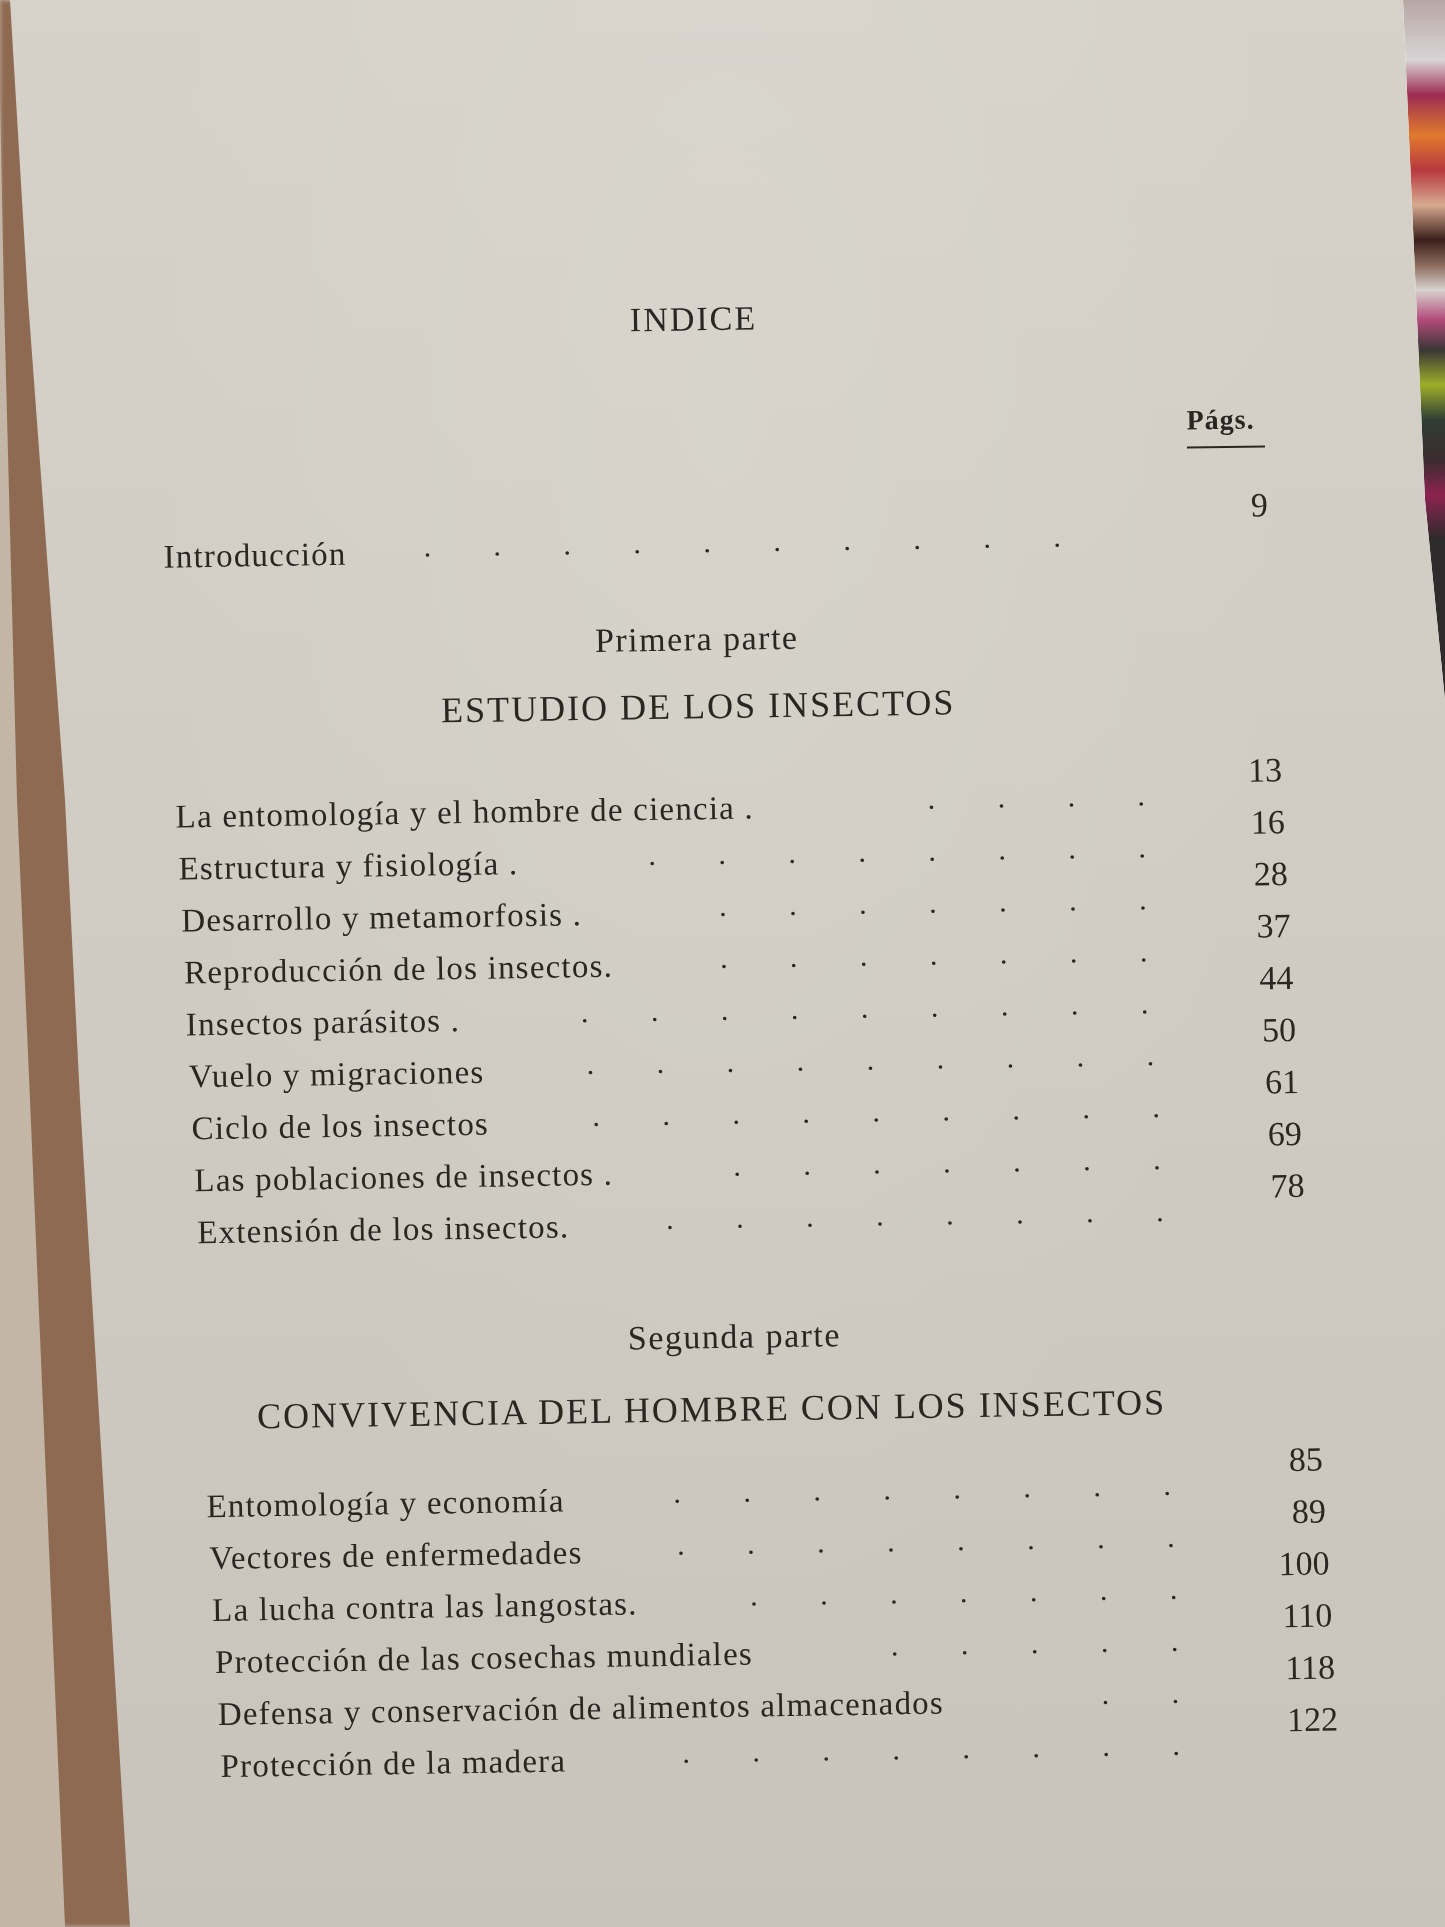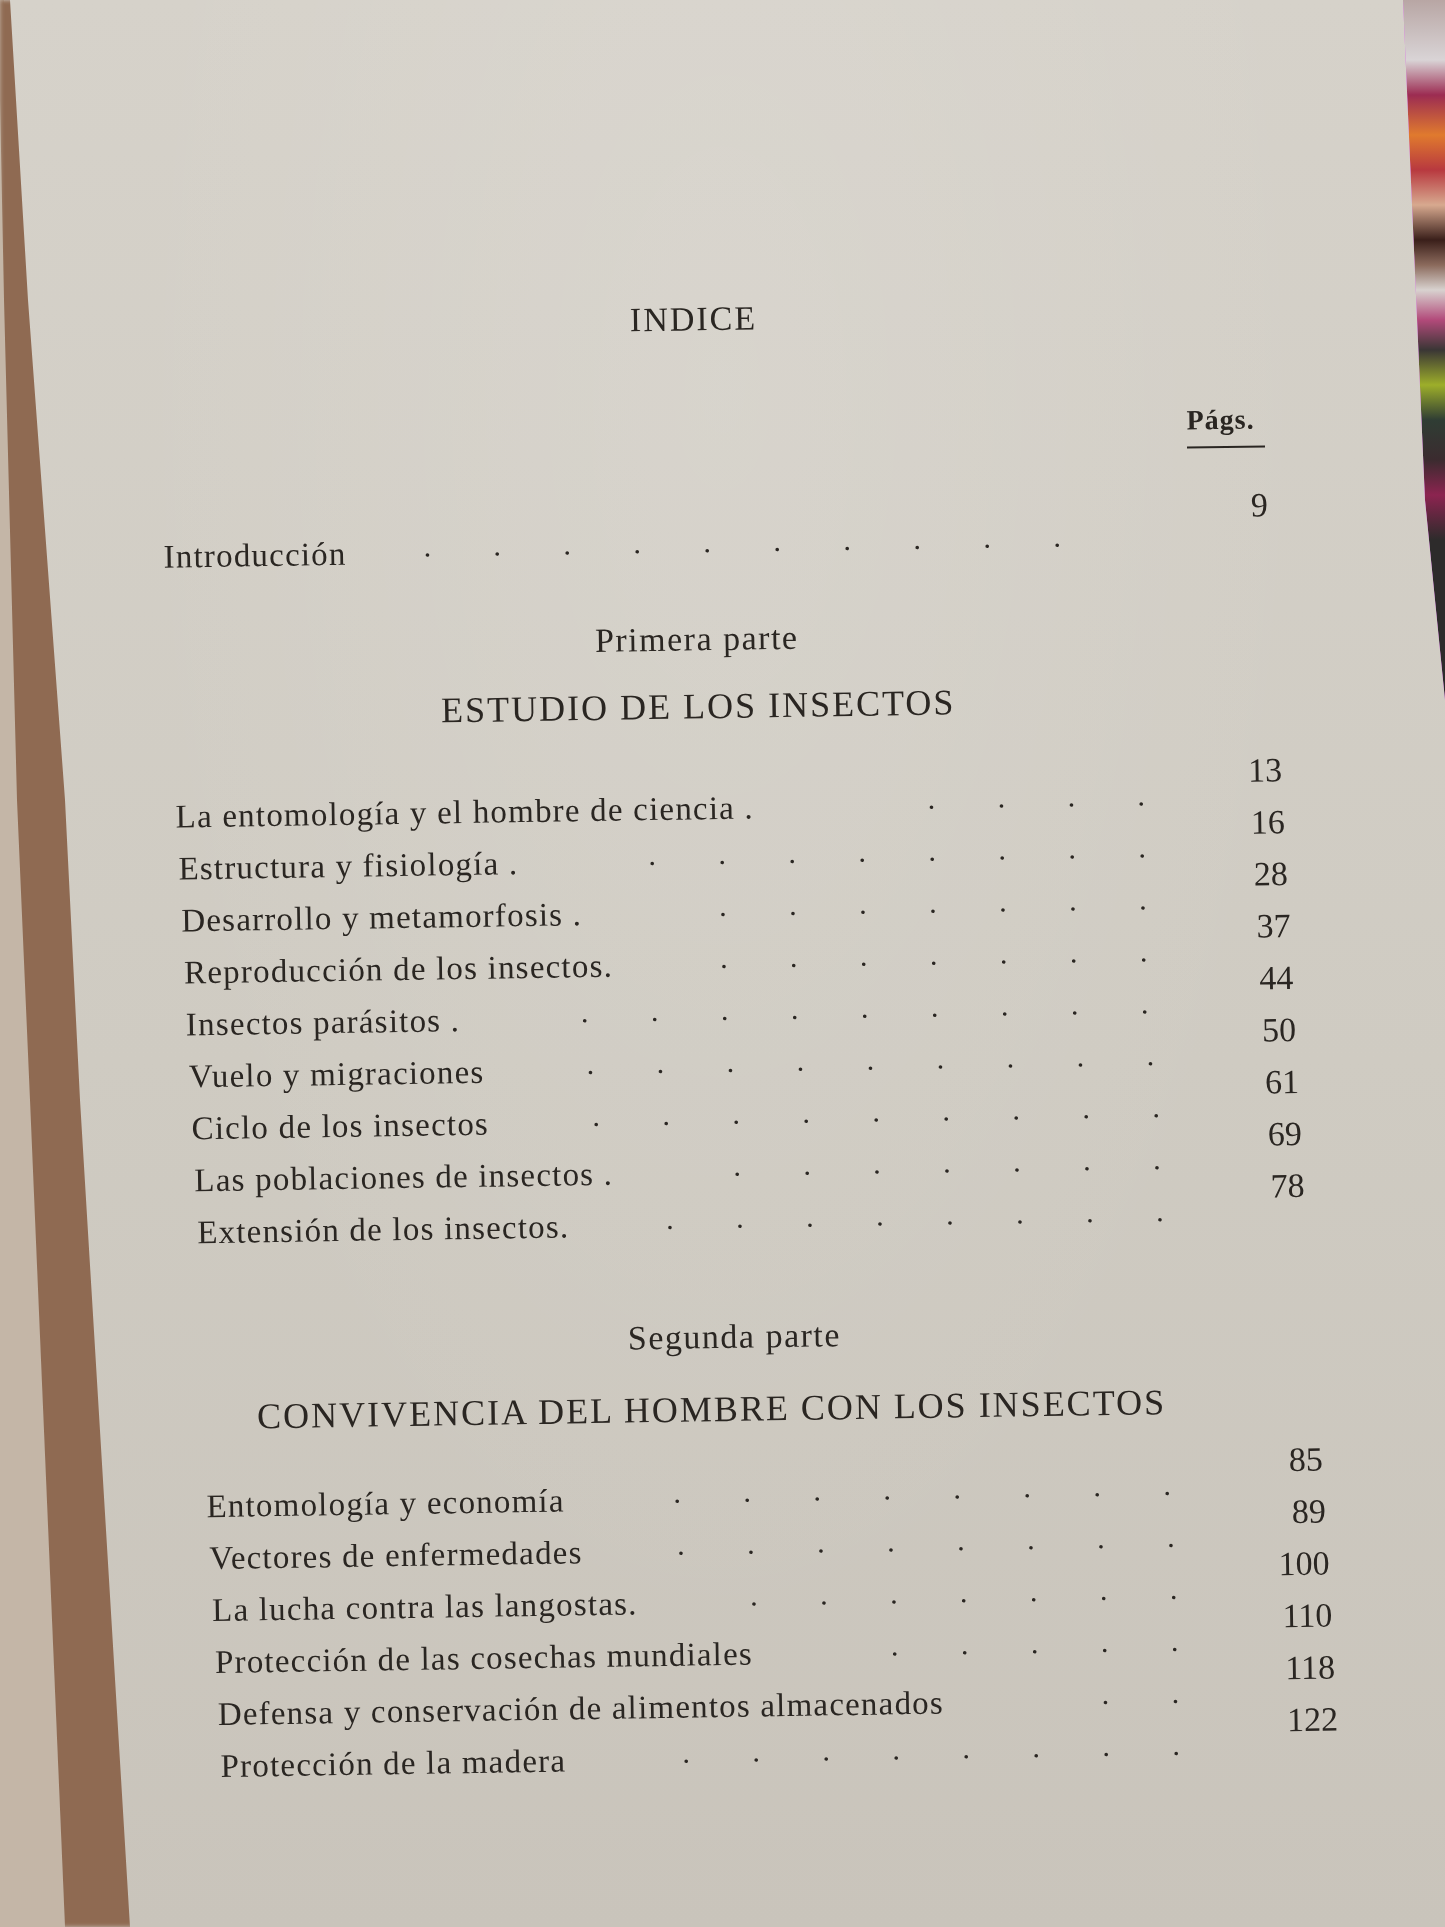--- a/index.html
+++ b/index.html
@@ -12,21 +12,21 @@
   .bg-right {
     position:absolute; top:0; right:0; width:60px; height:700px;
     background:linear-gradient(to bottom,
       #b8a6a4 0px, #d9d4d6 60px, #9c2c52 95px, #e07a2e 135px, #b8393f 170px,
       #d7a98f 205px, #3a1f1a 240px, #8b6a5c 265px, #d8d2cf 290px, #b24a7a 320px,
       #3a3635 350px, #9dae2a 385px, #2f3d34 420px, #3b2b2f 460px, #8c2450 495px,
       #2d2b2b 540px, #2d2b2b 700px);
   }
   .page {
     position:absolute; top:0; left:0; width:1445px; height:1927px;
-    background:#d946ef;
+    background:#ffffff;
     clip-path:polygon(0 0, 1403px 0, 1425px 500px, 1445px 700px, 1445px 1927px, 0 1927px);
   }
   .paper-tone {
     position:absolute; inset:0;
     background:
       radial-gradient(ellipse at 50% 20%, rgba(255,255,255,0.10), rgba(0,0,0,0) 60%),
       linear-gradient(to bottom, #d6d2ca 0%, #cfcbc2 55%, #c9c4bb 100%);
   }
   .gutter-light {
     position:absolute; top:0; left:0; width:200px; height:1927px;

